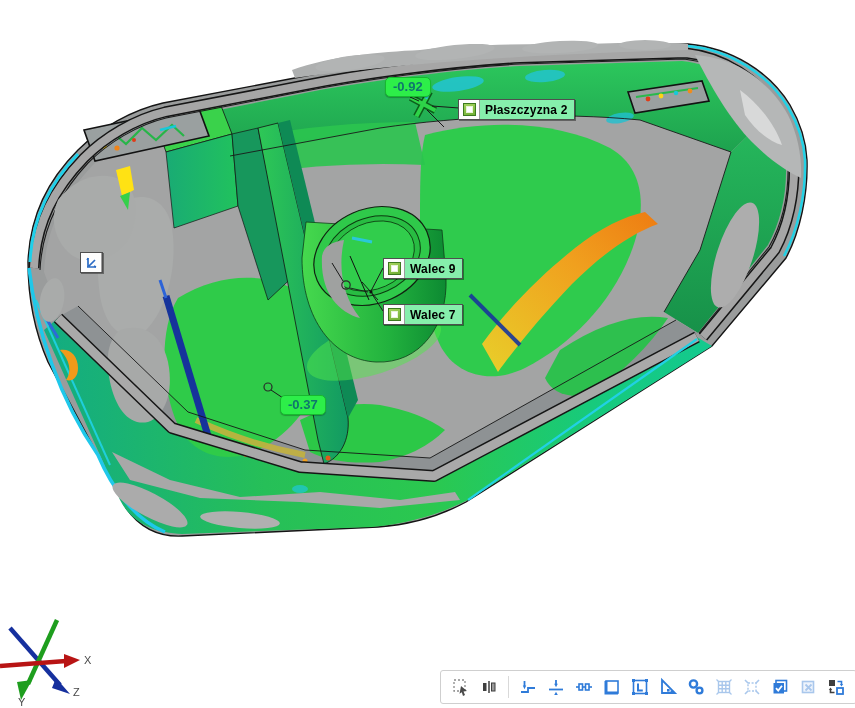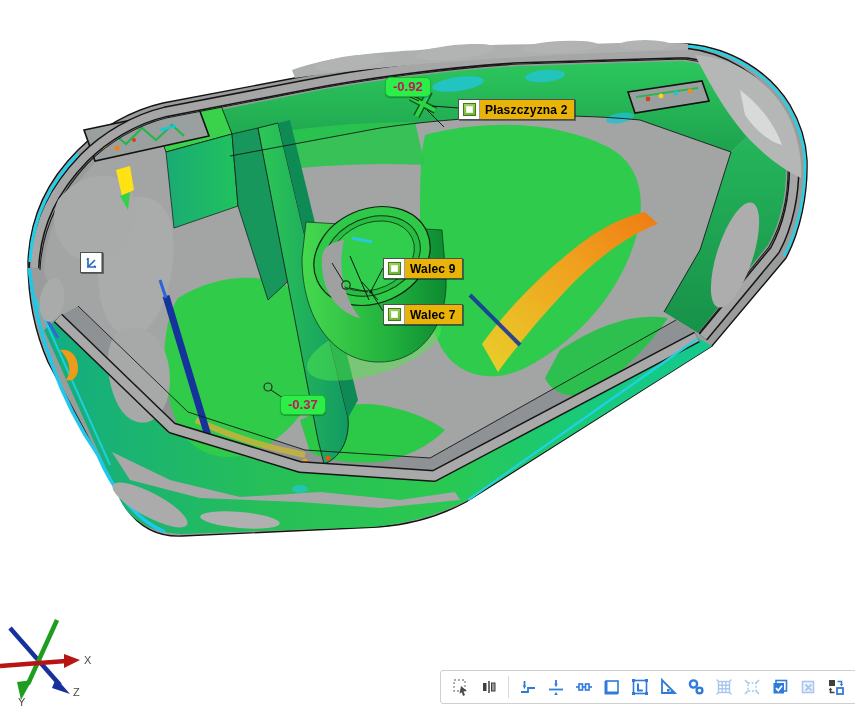--- a/index.html
+++ b/index.html
@@ -1,34 +1,34 @@
 <!DOCTYPE html>
 <html><head>
 <meta charset="utf-8">
 <style>
   html,body{margin:0;padding:0;background:#ffffff;}
   body{width:855px;height:708px;position:relative;overflow:hidden;
        font-family:"Liberation Sans",sans-serif;}
   #viewport{position:absolute;inset:0;}
   #model-svg{position:absolute;left:0;top:0;}
   
-  .flabel{position:absolute;display:flex;align-items:stretch;background:#eab308;
+  .flabel{position:absolute;display:flex;align-items:stretch;background:#86efac;
           border:1px solid #4f4f4f;box-shadow:1px 1px 0 rgba(0,0,0,.4);
           height:19px;font-weight:bold;font-size:12px;color:#000;white-space:nowrap;
           cursor:default;z-index:5;}
   .ficon{width:20px;display:flex;align-items:center;justify-content:center;
          border-right:1px solid #9c9c9c;background:#fdfdfd;}
   .chip{width:11px;height:11px;border:1px solid #3c7a1e;
         background:linear-gradient(160deg,#a6d45f 0%,#6fae33 100%);
         display:flex;align-items:center;justify-content:center;}
   .chip i{display:block;width:5px;height:5px;background:#fff;border:1px solid #e8f4d8;}
   .ftext{display:flex;align-items:center;padding:0 6px 0 5px;letter-spacing:.2px;}
   
   .dlabel{position:absolute;background:#2dee49;border:1px solid #17b92f;border-radius:5px;
-          padding:1px 7px 2px 7px;font-size:13px;font-weight:bold;color:#be185d;z-index:5;
+          padding:1px 7px 2px 7px;font-size:13px;font-weight:bold;color:#0f766e;z-index:5;
           box-shadow:0 1px 1px rgba(0,0,0,.25);}
   
   #toolbar{position:absolute;left:440px;top:670px;height:32px;background:#fff;
            border:1px solid #cfcfcf;border-radius:3px;display:flex;align-items:center;
            padding:0 6px;z-index:6;}
   .tb{width:28px;height:28px;border:none;background:transparent;display:flex;
       align-items:center;justify-content:center;padding:0;margin:0;cursor:pointer;}
   .tsep{width:1px;height:22px;background:#d9d9d9;margin:0 5px;}
   #axis-triad{position:absolute;left:0;top:606px;z-index:4;}
   .axlbl{font-size:11px;fill:#4a4a4a;font-family:"Liberation Sans",sans-serif;}

